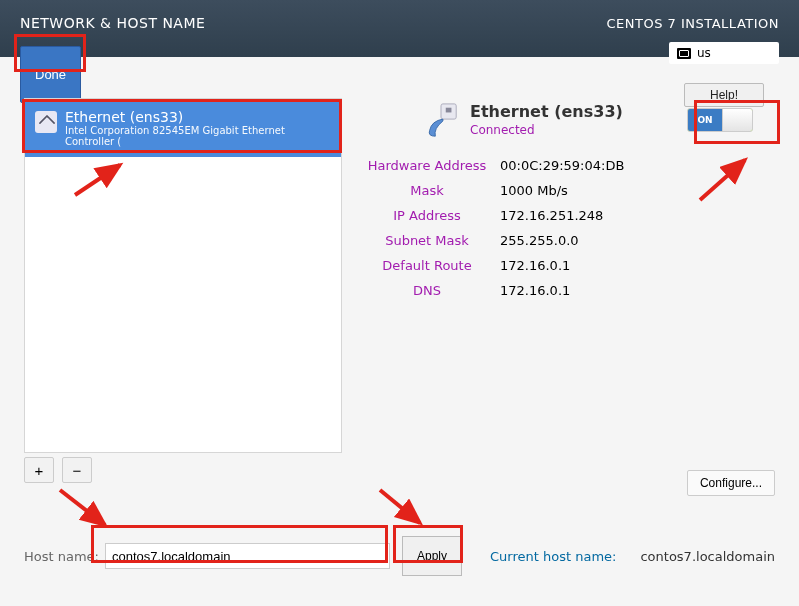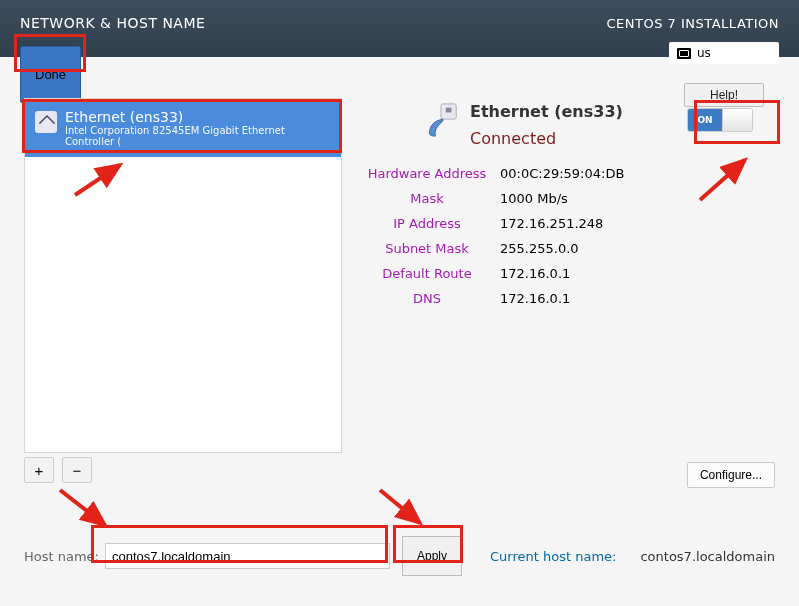--- a/index.html
+++ b/index.html
@@ -2,49 +2,49 @@
 <html><head>
   <meta charset="utf-8">
   <style>
     * { box-sizing: border-box; margin: 0; padding: 0; }
     body { font-family: "DejaVu Sans", "Liberation Sans", sans-serif; font-size: 13px; width: 799px; height: 606px; background: #f5f5f5; position: relative; overflow: hidden; }
     .header { background: #3a4a5a; background: linear-gradient(to bottom, #3d4d5d, #2f3f4d); height: 57px; padding: 8px 20px 0 20px; color: #fff; position: relative; }
     .header-top { display: flex; justify-content: space-between; align-items: center; height: 30px; }
     .page-title { font-size: 14px; font-weight: normal; letter-spacing: 0.5px; }
     .header-right-title { font-size: 13px; letter-spacing: 0.5px; }
     .header-bottom { display: flex; justify-content: space-between; align-items: center; margin-top: 4px; }
-    .done-btn { background: #3a76c4; border: 1px solid #2a5aa0; color: #000000; padding: 20px 14px; border-radius: 2px; font-size: 13px; cursor: pointer; }
+    .done-btn { background: #3a76c4; border: 1px solid #2a5aa0; color: #ffffff; padding: 20px 14px; border-radius: 2px; font-size: 13px; cursor: pointer; }
     .header-bottom-right { display: flex; gap: 19px; align-items: center; flex-direction: column; }
     .kb-box { background: #fff; color: #000; padding: 4px 8px; border-radius: 2px; display: flex; align-items: center; gap: 6px; min-width: 110px; font-size: 12px; }
     .kb-icon { width: 14px; height: 11px; background: #000; border-radius: 1px; position: relative; }
     .kb-icon::after { content: ""; position: absolute; inset: 2px; border: 1px solid #fff; border-radius: 1px; }
     .help-btn { background: #f0f0f0; border: 1px solid #bbb; color: #222; padding: 4px 25px; border-radius: 2px; font-size: 12px; cursor: pointer; }
     .content { position: absolute; top: 88px; left: 0; right: 0; bottom: 0; padding: 10px 24px 20px 24px; }
     .main-row { display: flex; gap: 20px; }
     .sidebar { width: 318px; }
     .nic-list { border: 1px solid #d6d6d6; background: #fff; height: 355px; margin-bottom: 4px; }
     .nic-item { background: #4a8bdc; color: #fff; padding: 10px 10px 10px 10px; display: flex; align-items: flex-start; gap: 8px; }
     .nic-icon { width: 22px; height: 22px; background: #e8e8f4; border-radius: 3px; margin-top: 2px; position: relative; flex-shrink: 0; }
     .nic-icon::after { content: ""; position: absolute; width: 10px; height: 10px; border-top: 2px solid #556; border-left: 2px solid #556; top: 6px; left: 6px; transform: rotate(45deg); border-radius: 1px; }
     .nic-text-title { font-size: 14px; }
     .nic-text-sub { font-size: 10px; opacity: 0.95; }
     .list-toolbar { display: flex; gap: 8px; }
     .square-btn { width: 30px; height: 26px; background: #f2f2f2; border: 1px solid #ccc; border-radius: 2px; font-size: 15px; line-height: 1; cursor: pointer; }
     .details { flex: 1; position: relative; padding-top: 4px; }
     .details-header { display: flex; align-items: flex-start; gap: 10px; margin-bottom: 12px; padding-left: 60px; }
     .eth-icon { width: 38px; height: 38px; }
     .details-header-text .eth-name { font-size: 16px; font-weight: bold; color: #333; }
-    .details-header-text .eth-status { font-size: 16px; color: #7f1d1d; margin-top: 8px; }
+    .details-header-text .eth-status { font-size: 12px; color: #a21caf; margin-top: 2px; }
     .toggle { position: absolute; left: 325px; top: 10px; width: 66px; height: 24px; background: #bef264; border: 1px solid #ccc; border-radius: 3px; cursor: pointer; display: flex; }
     .toggle-on-part { width: 34px; background: #3b7cc4; color: #fff; font-size: 9px; font-weight: bold; display: flex; align-items: center; justify-content: center; border-radius: 2px 0 0 2px; }
     .toggle-handle { flex: 1; background: linear-gradient(to bottom, #fff, #e4e4e4); border-radius: 0 2px 2px 0; border-left: 1px solid #ccc; }
     .info-table { display: grid; grid-template-columns: 130px 1fr; row-gap: 10px; column-gap: 8px; color: #666; font-size: 13px; margin-top: 18px; }
     .info-table .lbl { text-align: center; color: #a21caf; }
     .info-table .val { color: #000000; }
-    .configure-row { position: absolute; top: 364px; right: 0; padding-left: 22px; }
+    .configure-row { position: absolute; top: 372px; right: 0; padding-left: 22px; }
     .configure-btn { background: #fafafa; border: 1px solid #ccc; border-radius: 2px; padding: 5px 12px; font-size: 12px; cursor: pointer; }
     .footer-row { position: absolute; left: 24px; right: 24px; bottom: 30px; display: flex; align-items: center; gap: 6px; }
     .hostname-label { color: #666; font-size: 13px; }
     .hostname-input { width: 285px; height: 26px; border: 1px solid #ccc; padding: 2px 6px; font-size: 13px; background: #fff; }
     .apply-btn { background: #f0f0f0; border: 1px solid #bbb; padding: 12px 14px; font-size: 12px; cursor: pointer; margin-left: 6px; }
     .current-host-label { color: #0369a1; font-size: 13px; margin-left: auto; }
     .current-host-val { color: #333; font-size: 13px; margin-left: 18px; }
     
     .redbox { position: absolute; border: 3px solid #e2231a; pointer-events: none; }
     .rb-done { top: 34px; left: 14px; width: 72px; height: 38px; }

